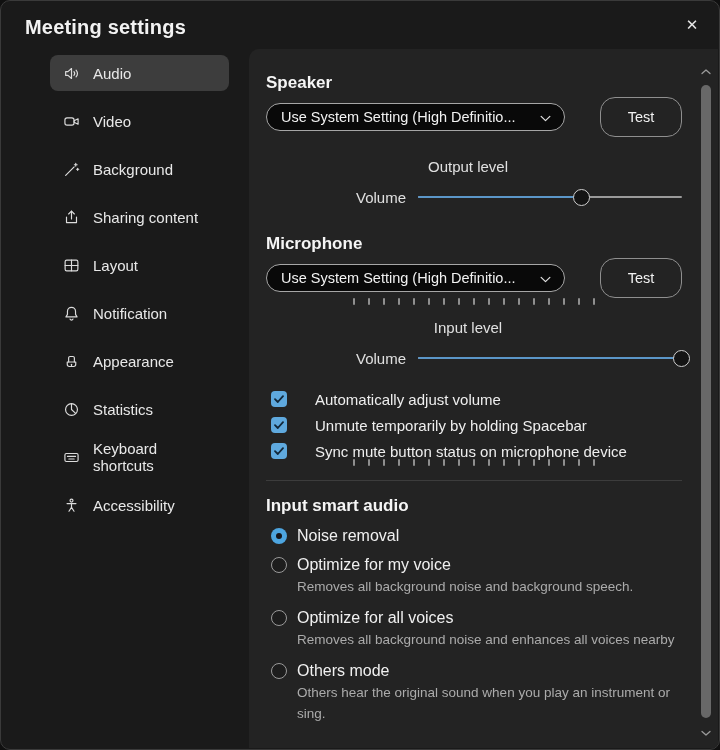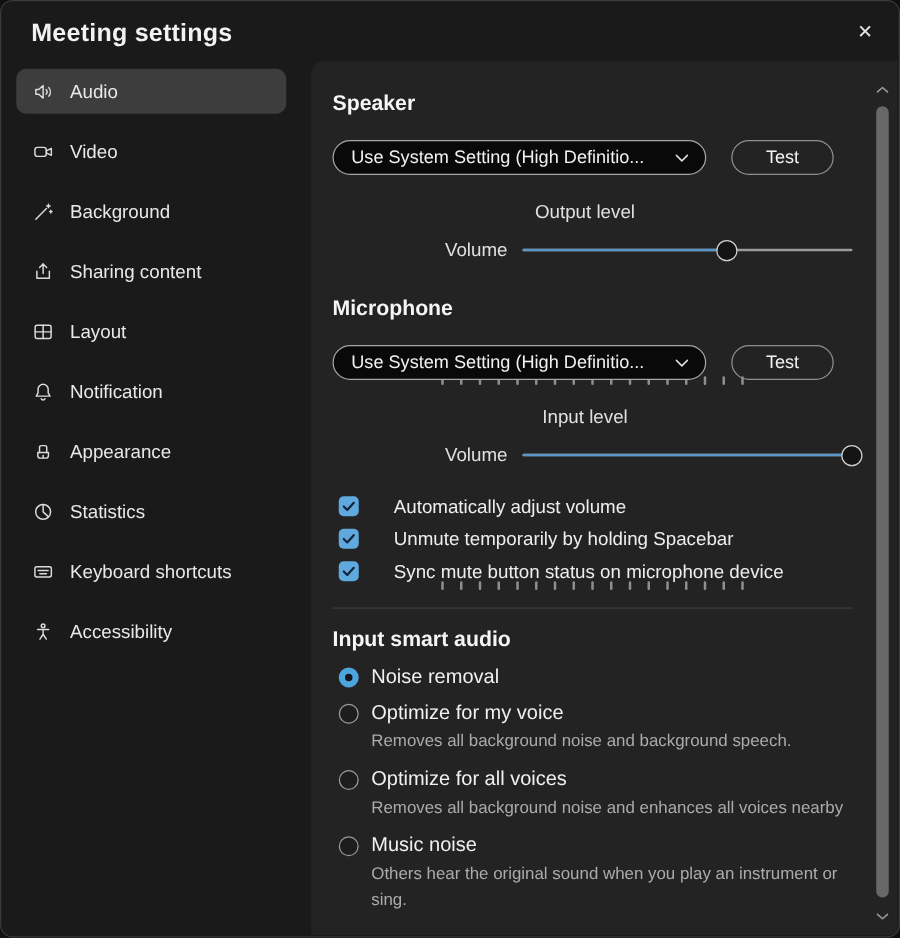--- a/index.html
+++ b/index.html
@@ -8,40 +8,40 @@
     border-radius:10px;box-sizing:border-box;overflow:hidden;}
 
   
   .title{position:absolute;left:24px;top:15px;font-size:20px;font-weight:bold;color:#f2f2f2;letter-spacing:.2px;}
   .close{position:absolute;right:15px;top:12px;width:24px;height:24px;display:flex;align-items:center;
     justify-content:center;color:#e6e6e6;font-size:15px;cursor:pointer;}
 
   
   .sidebar{position:absolute;left:12px;top:54px;width:216px;display:flex;flex-direction:column;gap:12px;}
   .side-item{height:36px;border-radius:8px;display:flex;align-items:center;padding:16px 12px;gap:13px;
-    color:#e8e8e8;font-size:15px;cursor:pointer;box-sizing:border-box;}
+    color:#e8e8e8;font-size:15px;cursor:pointer;box-sizing:border-box;margin-left:37px;}
   .side-item.selected{background:#3d3d3d;}
   .side-icon{width:18px;height:18px;display:flex;align-items:center;justify-content:center;flex:0 0 18px;}
   .side-icon svg{width:17px;height:17px;stroke:#dcdcdc;fill:none;stroke-width:1.1;stroke-linecap:round;stroke-linejoin:round;}
 
   
   .panel{position:absolute;left:248px;top:48px;right:1px;bottom:1px;background:#232323;
     border-radius:10px 0 0 0;box-sizing:border-box;padding:0 36px 0 17px;}
   .section-h{font-size:17px;font-weight:bold;color:#f5f5f5;}
   .h-speaker{margin:24px 0 0 0;}
   .h-mic{margin:28px 0 0 0;}
   .h-smart{margin:15px 0 0 0;}
 
-  .device-row{display:flex;margin-top:19px;align-items:center;}
+  .device-row{display:flex;margin-top:4px;align-items:center;justify-content:space-between;}
   .dropdown{width:299px;height:28px;background:#090909;border:1px solid #a6a6a6;border-radius:15px;
     color:#f2f2f2;font-size:14.5px;display:flex;align-items:center;justify-content:space-between;
     padding:0 13px 0 14px;box-sizing:border-box;cursor:pointer;}
   .dropdown .dd-text{white-space:nowrap;overflow:hidden;}
   .dd-chevron svg{width:11px;height:7px;stroke:#e0e0e0;stroke-width:1.4;fill:none;stroke-linecap:round;stroke-linejoin:round;}
-  .test-btn{margin-left:20px;width:82px;height:28px;border-radius:15px;background:transparent;
+  .test-btn{margin-left:20px;width:82px;height:40px;border-radius:15px;background:transparent;
     border:1px solid #8f8f8f;color:#f2f2f2;font-size:14.5px;cursor:pointer;font-family:inherit;}
 
   .control-row{display:flex;align-items:center;}
   .row-level{margin-top:21px;height:16px;flex-direction:column;}
   .row-volume{margin-top:14px;height:18px;}
   .row-label{flex:0 0 140px;text-align:right;color:#e0e0e0;font-size:15px;margin-right:12px;}
 
   .ticks{display:flex;gap:13px;align-items:center;height:16px;}
   .tick{width:2px;height:7px;background:#8f8f8f;border-radius:1px;}
 
@@ -315,21 +315,21 @@
         <div class="radio-option">
     <div class="radio-head">
       <span class="radio off"></span>
       <span class="radio-label">Optimize for all voices</span>
     </div>
     <div class="radio-desc">Removes all background noise and enhances all voices nearby</div>
   </div>
         <div class="radio-option">
     <div class="radio-head">
       <span class="radio off"></span>
-      <span class="radio-label">Music noise</span>
+      <span class="radio-label">Others mode</span>
     </div>
     <div class="radio-desc">Others hear the original sound when you play an instrument or sing.</div>
   </div>
       </div>
 
     <div class="scrollbar">
       <div class="sb-arrow sb-up">
         <svg viewBox="0 0 10 6">
             <path d="M1 4.5L5 1l4 3.5"></path>
           </svg>

